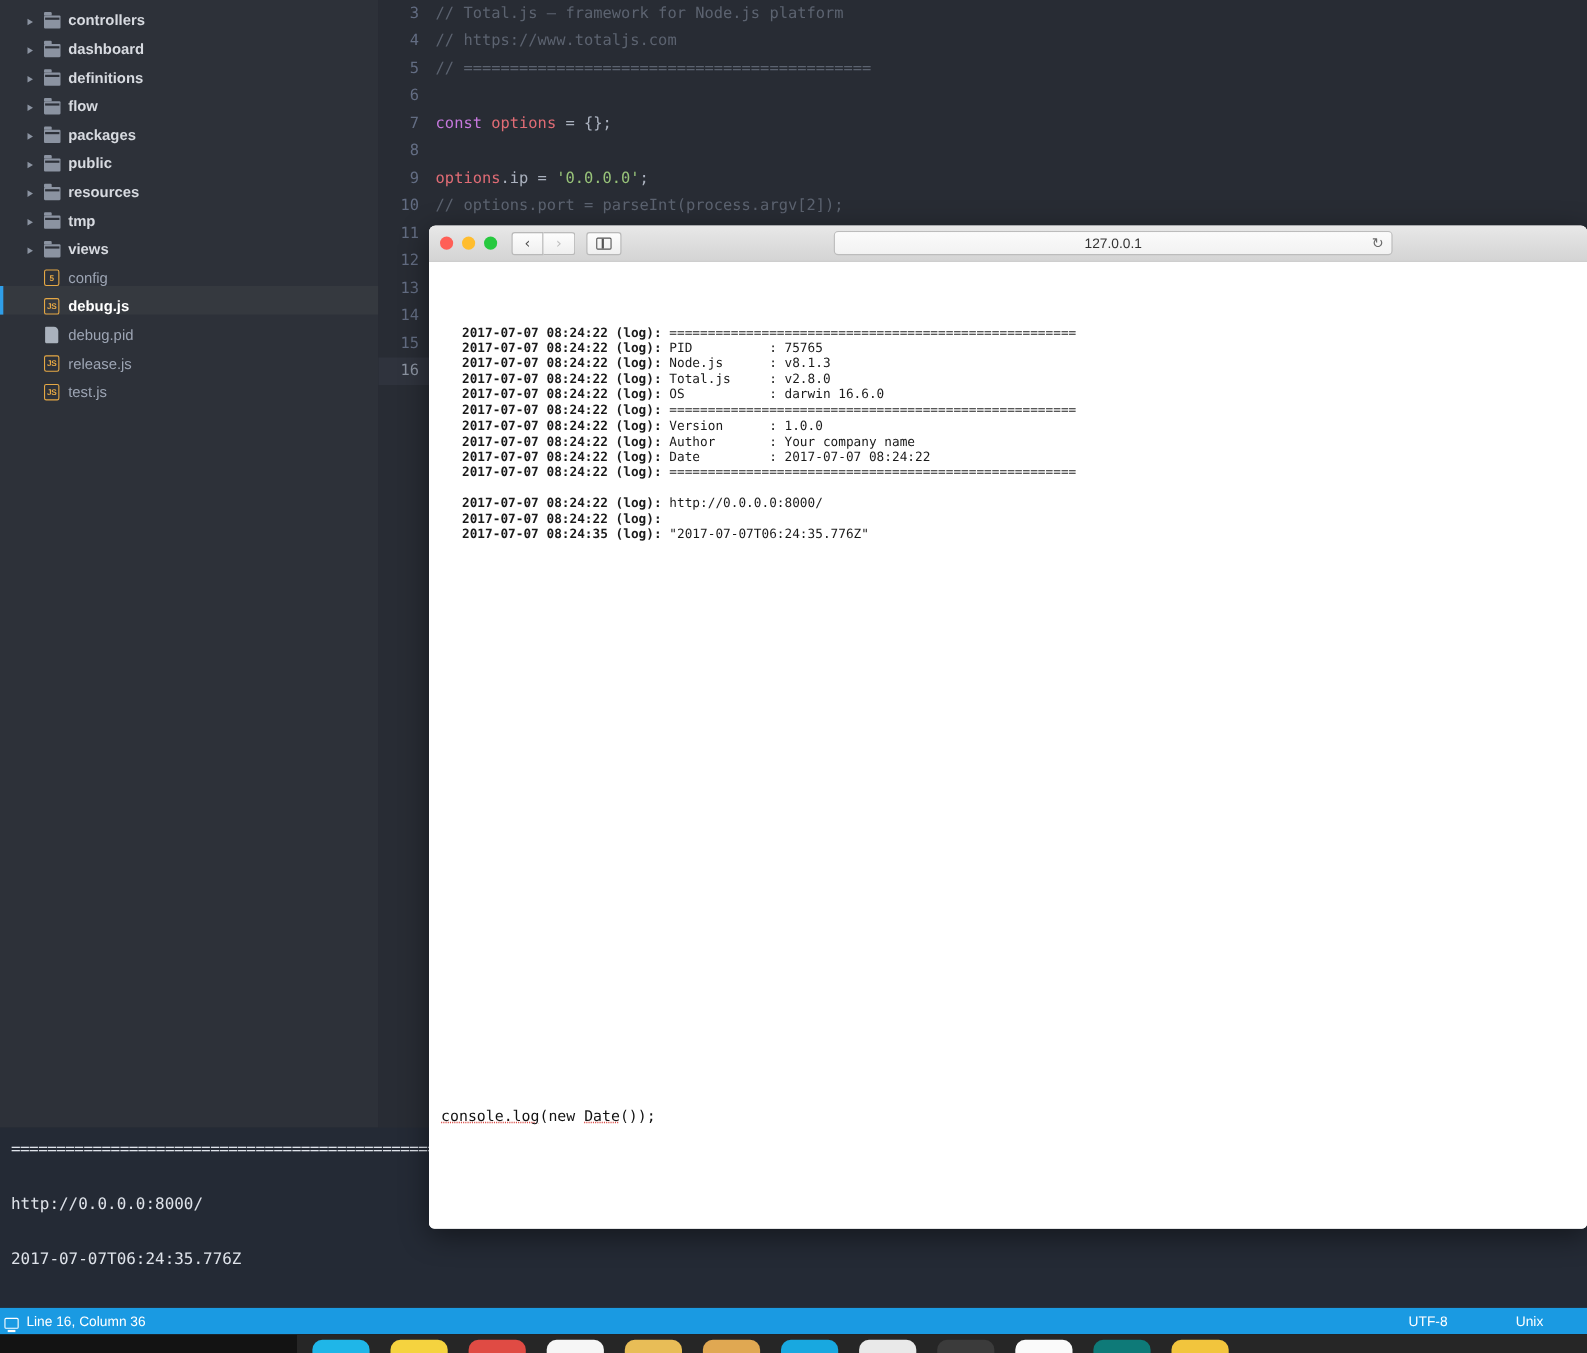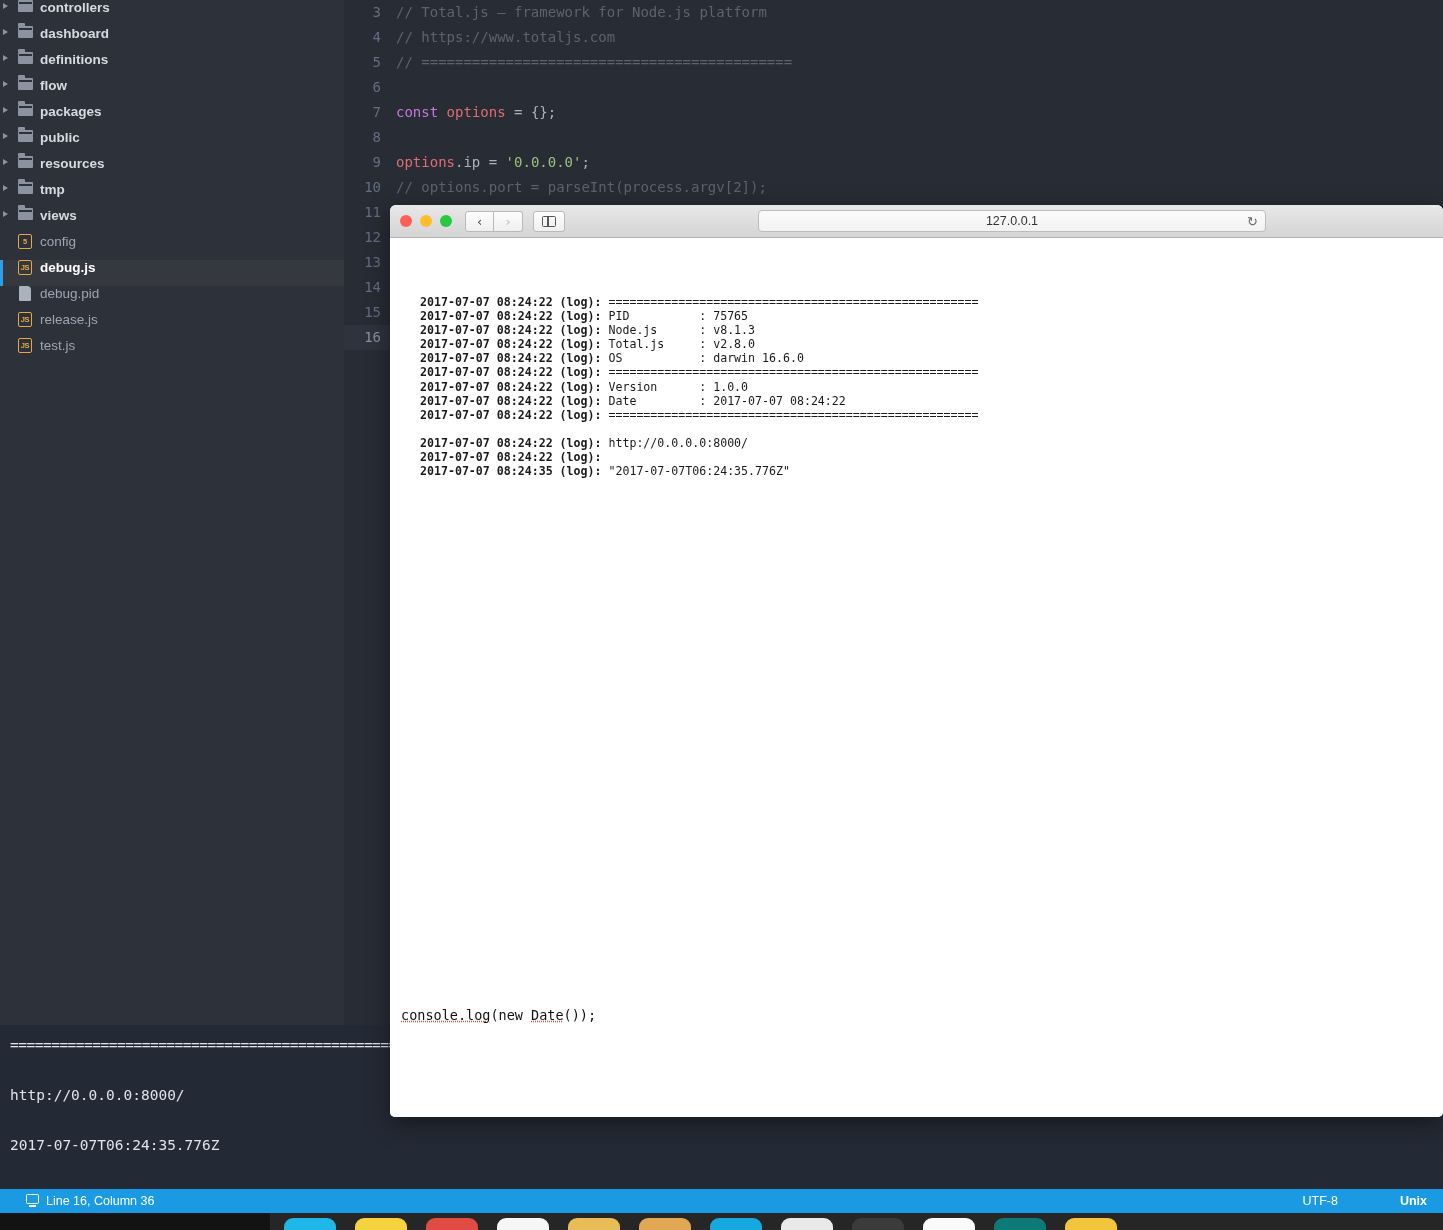--- a/index.html
+++ b/index.html
@@ -18,22 +18,23 @@
   }
 
   
   .sidebar {
     position: absolute; left: 0; top: 0; width: 344px; height: 1025px;
     background: #2d3139;
     overflow: hidden;
   }
   .tree-row {
     position: relative;
-    display: flex; align-items: flex-start;
+    display: flex; align-items: flex-end;
     height: 26px;
+    padding-left: 22px;
     font-size: 13.5px;
     color: #9da5b4;
     white-space: nowrap;
   }
   .tree-row.folder { color: #d7dae0; font-weight: bold; }
   .tree-row.selected {
     background: #35393f;
     color: #ffffff;
     font-weight: bold;
   }
@@ -119,33 +120,33 @@
   .tline { height: 25px; line-height: 25px; white-space: pre; }
   .tline.sep { letter-spacing: -0.5px; }
 
   
   .statusbar {
     position: absolute; left: 0; top: 1189px; width: 1443px; height: 24px;
     background: #1a9ae2;
     display: flex; align-items: center;
     color: #ffffff; font-size: 12.5px;
   }
-  .sb-left { display: flex; align-items: flex-start; padding-left: 26px; gap: 7px; }
+  .sb-left { display: flex; align-items: flex-end; padding-left: 4px; gap: 7px; }
   .monitor-glyph {
     width: 13px; height: 10px;
     border: 1.4px solid #ffffff; border-radius: 1.5px;
     position: relative;
   }
   .monitor-glyph::after {
     content: ""; position: absolute; left: 2px; bottom: -3.5px;
     width: 7px; height: 1.4px; background: #ffffff;
   }
   .sb-spacer { flex: 1; }
   .sb-item { padding: 0 26px 0 0; margin-left: 36px; }
-  .sb-item:last-child { padding-right: 16px; font-weight: bold; }
+  .sb-item:last-child { padding-right: 40px; }
 
   
   .dock {
     position: absolute; left: 0; top: 1213px; width: 1443px; height: 17px;
     background: #131313;
   }
   .dock-inner {
     position: absolute; left: 270px; top: 0; width: 1173px; height: 17px;
     background: #262626;
     display: flex; align-items: flex-start; gap: 19px;
@@ -427,20 +428,21 @@
     </div>
     <div class="page-body">
       <div class="log-wrap" id="logs">
           <div class="logline"><span class="stamp">2017-07-07 08:24:22 (log): </span><span>=====================================================</span></div>
           <div class="logline"><span class="stamp">2017-07-07 08:24:22 (log): </span><span>PID          : 75765</span></div>
           <div class="logline"><span class="stamp">2017-07-07 08:24:22 (log): </span><span>Node.js      : v8.1.3</span></div>
           <div class="logline"><span class="stamp">2017-07-07 08:24:22 (log): </span><span>Total.js     : v2.8.0</span></div>
           <div class="logline"><span class="stamp">2017-07-07 08:24:22 (log): </span><span>OS           : darwin 16.6.0</span></div>
           <div class="logline"><span class="stamp">2017-07-07 08:24:22 (log): </span><span>=====================================================</span></div>
           <div class="logline"><span class="stamp">2017-07-07 08:24:22 (log): </span><span>Version      : 1.0.0</span></div>
+          <div class="logline"><span class="stamp">2017-07-07 08:24:22 (log): </span><span>Author       : Your company name</span></div>
           <div class="logline"><span class="stamp">2017-07-07 08:24:22 (log): </span><span>Date         : 2017-07-07 08:24:22</span></div>
           <div class="logline"><span class="stamp">2017-07-07 08:24:22 (log): </span><span>=====================================================</span></div>
           <div class="logline"><span> </span></div>
           <div class="logline"><span class="stamp">2017-07-07 08:24:22 (log): </span><span>http://0.0.0.0:8000/</span></div>
           <div class="logline"><span class="stamp">2017-07-07 08:24:22 (log): </span><span> </span></div>
           <div class="logline"><span class="stamp">2017-07-07 08:24:35 (log): </span><span>"2017-07-07T06:24:35.776Z"</span></div>
         </div>
       <div class="console-echo" id="echo"><span class="sp">console.log</span><span>(new </span><span class="sp">Date</span><span>());</span></div>
     </div>
   </div>

